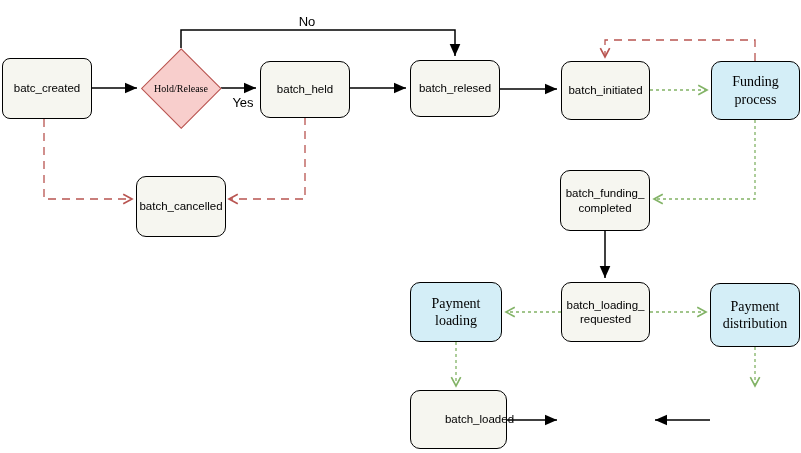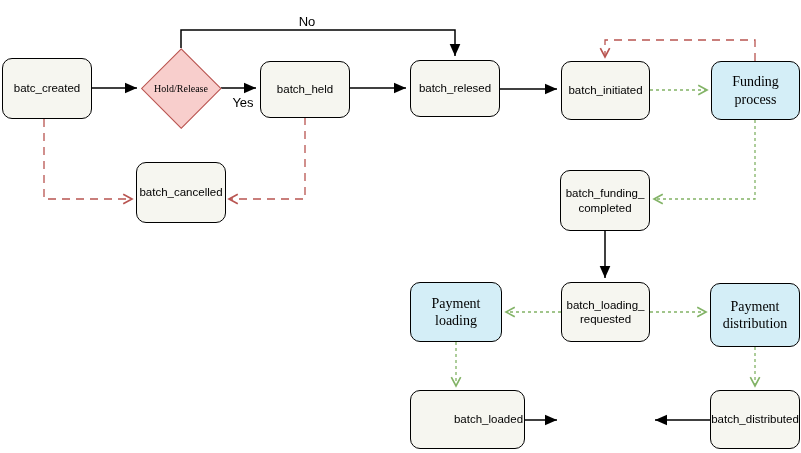--- a/index.html
+++ b/index.html
@@ -78,21 +78,21 @@
     <path class="e-green" d="M 561 312 L 506 312" marker-end="url(#arrow-green)"></path>
     <path class="e-green" d="M 650 312 L 706 312" marker-end="url(#arrow-green)"></path>
     <path class="e-green" d="M 456 342 L 456 386" marker-end="url(#arrow-green)"></path>
     <path class="e-green" d="M 755 341 L 755 386" marker-end="url(#arrow-green)"></path>
 
     <path class="e-red" d="M 44 119 L 44 199 L 132 199" marker-end="url(#arrow-red)"></path>
     <path class="e-red" d="M 305 117 L 305 199 L 229 199" marker-end="url(#arrow-red)"></path>
     <path class="e-red" d="M 755 61 L 755 40 L 605 40 L 605 57" marker-end="url(#arrow-red)"></path>
   </svg>
 
-  <div class="node state" style="left:2px; top:58px; width:90px; height:61px;">
+  <div class="node state" style="left:2px; top:58px; width:90px; height:61px;border-radius:8px;">
     <span>batc_created</span>
   </div>
 
   <div class="diamond-wrap" style="left:141px; top:48px; width:80px; height:80px;">
     <div class="diamond-shape"></div>
     <div class="diamond-label">Hold/Release</div>
   </div>
 
   <div class="node state" style="left:260px; top:61px; width:90px; height:57px;">
     <span>batch_held</span>
@@ -103,21 +103,21 @@
   </div>
 
   <div class="node state" style="left:561px; top:61px; width:89px; height:59px;">
     <span>batch_initiated</span>
   </div>
 
   <div class="node process" style="left:711px; top:61px; width:89px; height:59px;">
     <span>Funding process</span>
   </div>
 
-  <div class="node state" style="left:136px; top:162px; width:90px; height:61px;">
+  <div class="node state" style="left:136px; top:176px; width:90px; height:61px;">
     <span>batch_cancelled</span>
   </div>
 
   <div class="node state" style="left:560px; top:170px; width:90px; height:61px;">
     <span>batch_funding_
 completed</span>
   </div>
 
   <div class="node process" style="left:410px; top:282px; width:92px; height:60px;">
     <span>Payment loading</span>
@@ -126,25 +126,22 @@
   <div class="node state" style="left:561px; top:282px; width:89px; height:60px;">
     <span>batch_loading_
 requested</span>
   </div>
 
   <div class="node process" style="left:710px; top:283px; width:90px; height:64px;">
     <span>Payment
 distribution</span>
   </div>
 
-  <div class="node state" style="left:410px; top:390px; width:115px; height:59px;padding-left:42px;">
+  <div class="node state" style="left:410px; top:390px; width:97px; height:59px;padding-left:42px;">
     <span>batch_loaded</span>
   </div>
 
 
-  <div class="node state" style="left:710px; top:390px; width:90px; height:59px;">
-    <span>batch_distributed</span>
-  </div>
 
   <div class="edge-label" style="left:292px; top:14px; width:26px;">No</div>
   <div class="edge-label" style="left:226px; top:95px; width:30px;">Yes</div>
 
 </div>
 
 </body></html>

